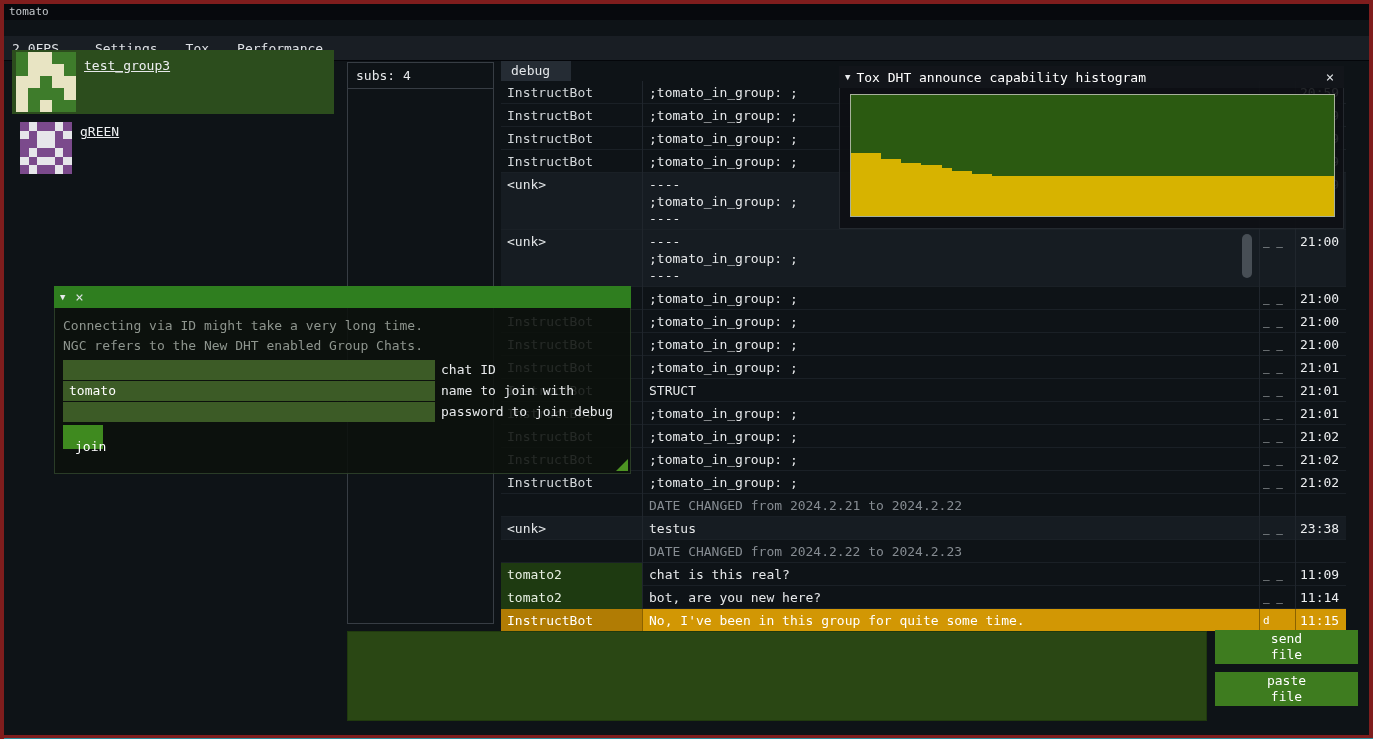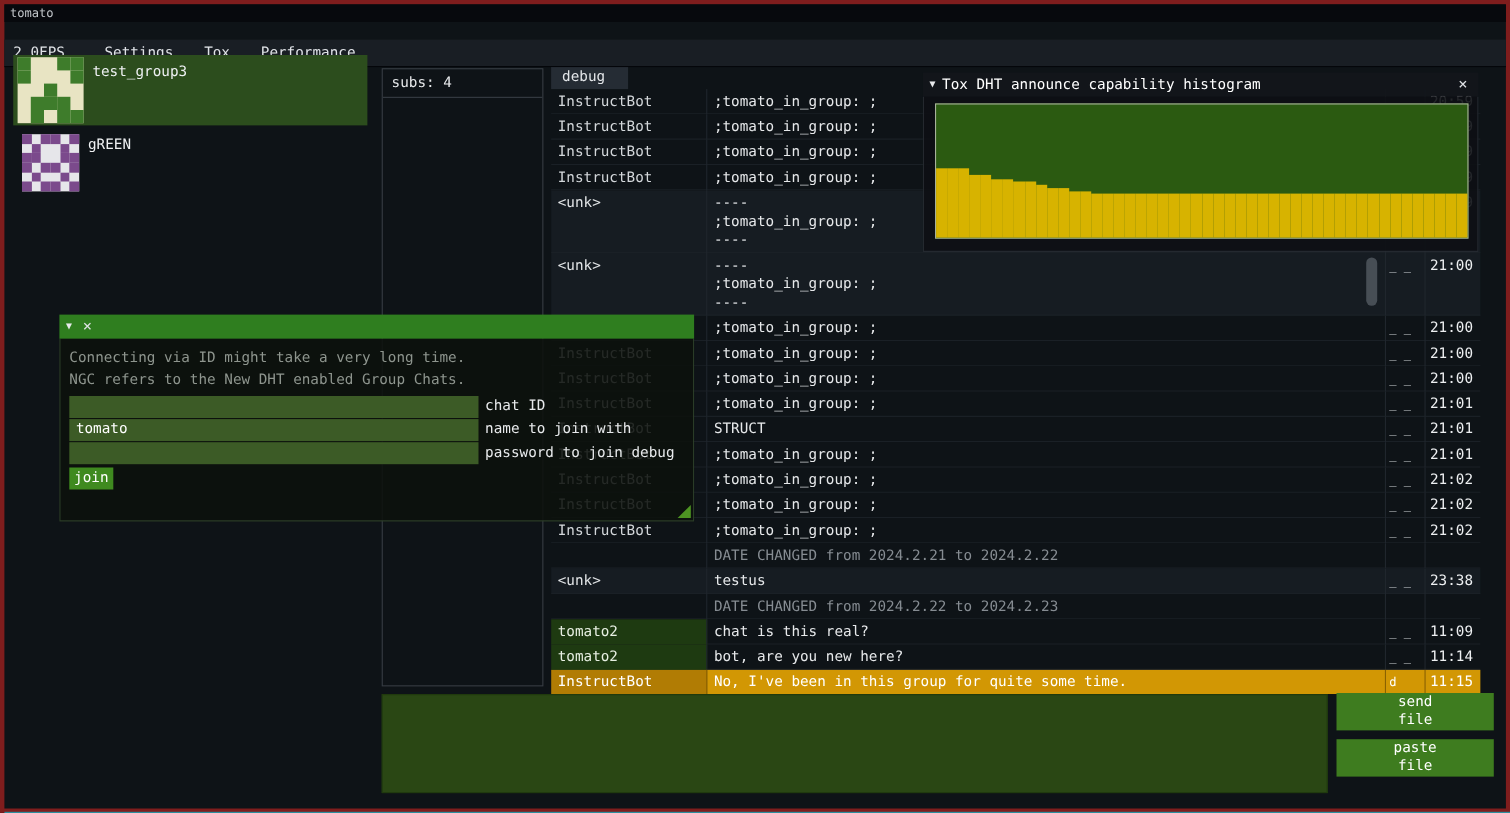--- a/index.html
+++ b/index.html
@@ -9,21 +9,21 @@
 
   
   .titlebar{position:absolute;left:0;top:0;right:0;height:16px;background:#07090d;padding:1px 5px;font-size:11px;color:#c3c7cb;}
   .menubar{position:absolute;left:0;top:32px;right:0;height:25px;background:#191e24;display:flex;align-items:center;padding:0 8px;border-bottom:1px solid #04060a;}
   .fps{margin-right:22px;color:#dfe2e6;}
   .menu-item{padding:0 14px;color:#dfe2e6;cursor:default;}
   .bottom-strip{position:absolute;left:0;top:734px;width:1373px;height:5px;background:#2d8e9e;z-index:40;}
 
   
   .contacts{position:absolute;left:8px;top:46px;width:322px;}
-  .contact-row{display:flex;height:64px;margin-bottom:2px;padding:2px 4px;}
+  .contact-row{display:flex;height:64px;margin-bottom:2px;padding:2px 4px;text-decoration:underline;}
   .contact-row.selected{background:#2c4d1d;}
   .avatar{display:grid;flex:0 0 auto;}
   .av-large{width:60px;height:60px;}
   .av-small{width:52px;height:52px;margin:4px 0 0 4px;}
   .contact-name{margin-left:8px;margin-top:6px;color:#eef0f2;}
 
   
   .subs-panel{position:absolute;left:343px;top:58px;width:147px;height:562px;border:1px solid #373d44;}
   .subs-header{height:26px;line-height:26px;padding:0 8px;border-bottom:1px solid #373d44;}
   .subs-items{padding:6px 8px;}
@@ -64,21 +64,21 @@
   .collapse{font-size:9px;color:#e8eaec;}
   .close{color:#dfe2e5;font-size:14px;width:16px;text-align:center;}
   .win-body{position:absolute;left:0;right:0;top:22px;bottom:0;padding:8px;}
 
   .join-window{left:50px;top:282px;width:577px;height:188px;}
   .join-window .win-body{background:rgba(13,17,12,0.88);border:1px solid rgba(100,140,90,0.35);border-top:none;}
   .info{line-height:20px;color:#8e958e;white-space:nowrap;}
   .field-row{display:flex;align-items:center;margin-top:6px;height:15px;}
   .tinput{width:372px;height:20px;background:#3c5b26;color:#fff;line-height:20px;padding:0 6px;white-space:nowrap;overflow:hidden;}
   .flabel{margin-left:6px;color:#e8eaec;white-space:nowrap;}
-  .join-btn{margin-top:6px;width:40px;height:20px;background:#3f8a1f;color:#fff;border:none;font:inherit;line-height:20px;text-align:center;display:block;padding:0;}
+  .join-btn{margin-top:6px;width:40px;height:20px;background:#3f8a1f;color:#fff;border:none;font:inherit;line-height:20px;text-align:center;display:block;padding:12px;}
   .grip{position:absolute;right:2px;bottom:2px;width:0;height:0;border-left:12px solid transparent;border-bottom:12px solid #4d9422;}
 
   .hist-window{left:835px;top:62px;width:505px;height:163px;}
   .hist-window .win-body{background:rgba(13,16,20,0.9);border:1px solid rgba(90,100,110,0.3);border-top:none;padding:0;}
   .plot{position:absolute;left:10px;top:6px;width:485px;height:123px;border:1px solid #a7b19b;background:#2b5a11;}
   .hbars{position:absolute;inset:0;display:flex;align-items:flex-end;}
   .hbar{flex:1 1 auto;}
 </style>
 </head>
 <body>

